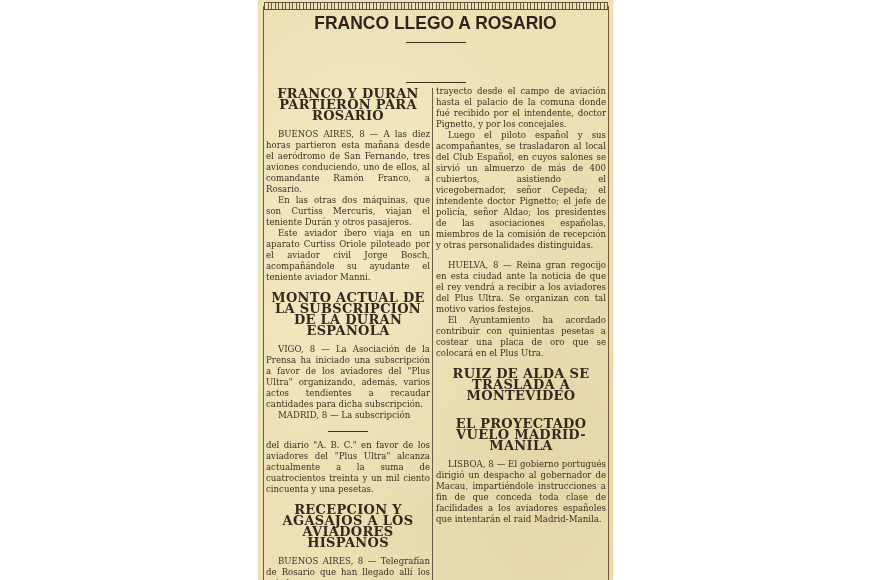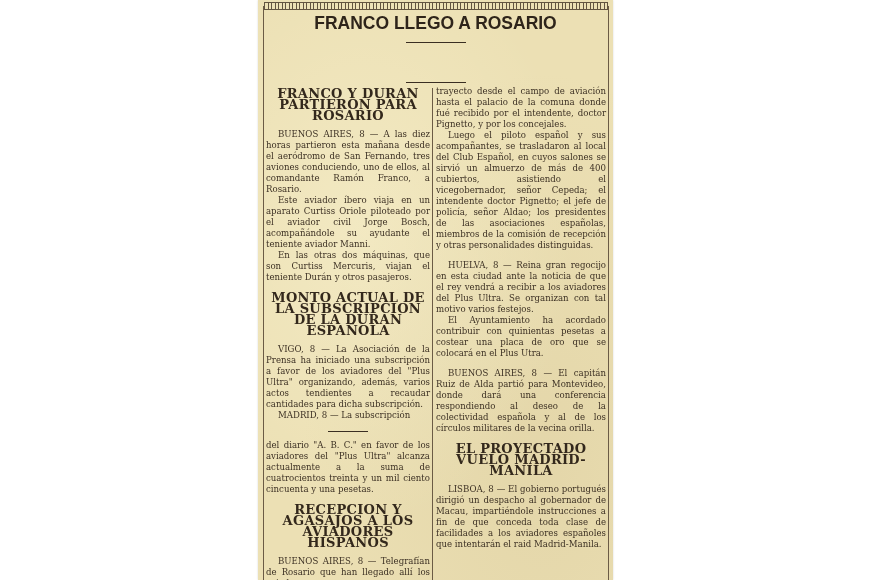--- a/index.html
+++ b/index.html
@@ -58,39 +58,39 @@
   <div class="headline">FRANCO LLEGO A ROSARIO</div>
   <div class="rule-short" style="top:42px;"></div>
 
   <div class="rule-short" style="top:82px;"></div>
 
   <div class="colsep"></div>
 
   <div class="col left">
     <div class="sec-title">FRANCO Y DURAN PARTIERON PARA ROSARIO</div>
     <p>BUENOS AIRES, 8 — A las diez horas partieron esta mañana desde el aeródromo de San Fernando, tres aviones conduciendo, uno de ellos, al comandante Ramón Franco, a Rosario.</p>
+    <p>En las otras dos máquinas, que son Curtiss Mercuris, viajan el teniente Durán y otros pasajeros.</p>
     <p>Este aviador íbero viaja en un aparato Curtiss Oriole piloteado por el aviador civil Jorge Bosch, acompañándole su ayudante el teniente aviador Manni.</p>
-    <p>En las otras dos máquinas, que son Curtiss Mercuris, viajan el teniente Durán y otros pasajeros.</p>
     <div class="gap"></div>
     <div class="sec-title">MONTO ACTUAL DE LA SUBSCRIPCION DE LA DURAN ESPAÑOLA</div>
     <p>VIGO, 8 — La Asociación de la Prensa ha iniciado una subscripción a favor de los aviadores del "Plus Ultra" organizando, además, varios actos tendientes a recaudar cantidades para dicha subscripción.</p>
     <p>MADRID, 8 — La subscripción</p>
     <div class="mini-rule"></div>
     <p class="noindent">del diario "A. B. C." en favor de los aviadores del "Plus Ultra" alcanza actualmente a la suma de cuatrocientos treinta y un mil ciento cincuenta y una pesetas.</p>
     <div class="gap"></div>
     <div class="sec-title">RECEPCION Y AGASAJOS A LOS AVIADORES HISPANOS</div>
     <p>BUENOS AIRES, 8 — Telegrafían de Rosario que han llegado allí los aviadores</p>
     <p>En la susodicha ciudad fueron objeto de una gran manifestación de simpatía. El público aclamó con delirio al aviador Franco, durante el</p>
   </div>
 
   <div class="col right">
     <p class="noindent">trayecto desde el campo de aviación hasta el palacio de la comuna donde fué recibido por el intendente, doctor Pignetto, y por los concejales.</p>
     <p>Luego el piloto español y sus acompañantes, se trasladaron al local del Club Español, en cuyos salones se sirvió un almuerzo de más de 400 cubiertos, asistiendo el vicegobernador, señor Cepeda; el intendente doctor Pignetto; el jefe de policía, señor Aldao; los presidentes de las asociaciones españolas, miembros de la comisión de recepción y otras personalidades distinguidas.</p>
     <div class="gap"></div>
     <p>HUELVA, 8 — Reina gran regocijo en esta ciudad ante la noticia de que el rey vendrá a recibir a los aviadores del Plus Ultra. Se organizan con tal motivo varios festejos.</p>
     <p>El Ayuntamiento ha acordado contribuir con quinientas pesetas a costear una placa de oro que se colocará en el Plus Utra.</p>
     <div class="gap"></div>
-    <p>BUENOS AIRES, 8 — El capitán Ruiz de Alda partió para Montevideo, donde dará una conferencia respondiendo al deseo de la colectividad española y al de los círculos militares de la vecina orilla.</p>
+    <div class="sec-title">RUIZ DE ALDA SE TRASLADA A MONTEVIDEO</div>
     <div class="gap"></div>
     <div class="sec-title">EL PROYECTADO VUELO MADRID-MANILA</div>
     <p>LISBOA, 8 — El gobierno portugués dirigió un despacho al gobernador de Macau, impartiéndole instrucciones a fin de que conceda toda clase de facilidades a los aviadores españoles que intentarán el raid Madrid-Manila.</p>
   </div>
 </div>
 
 </body></html>

